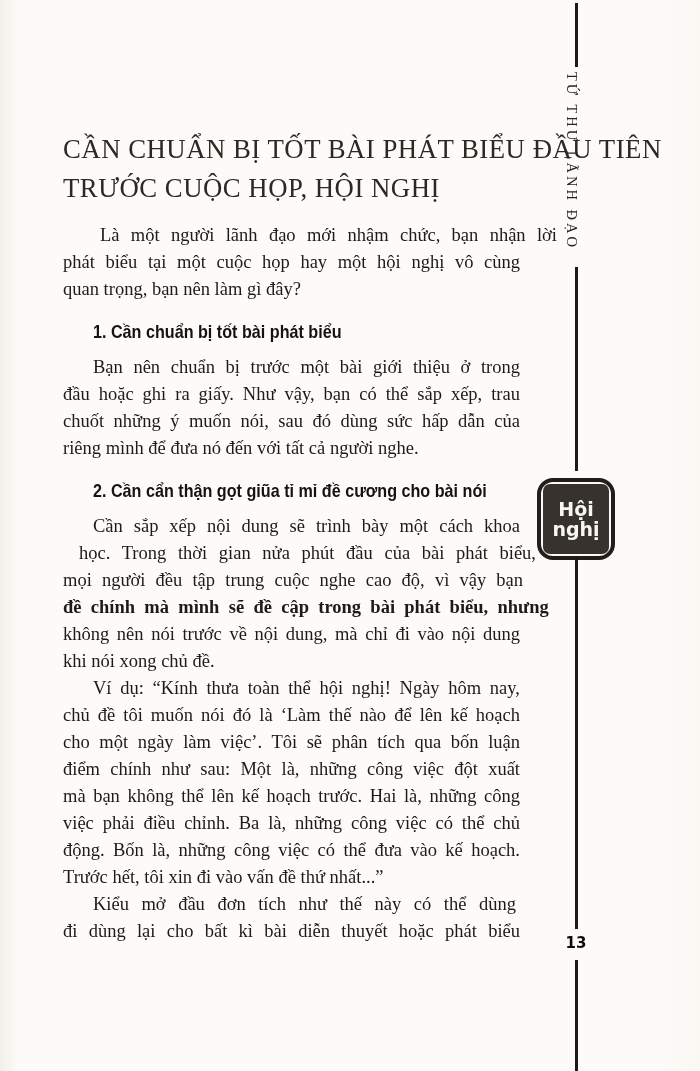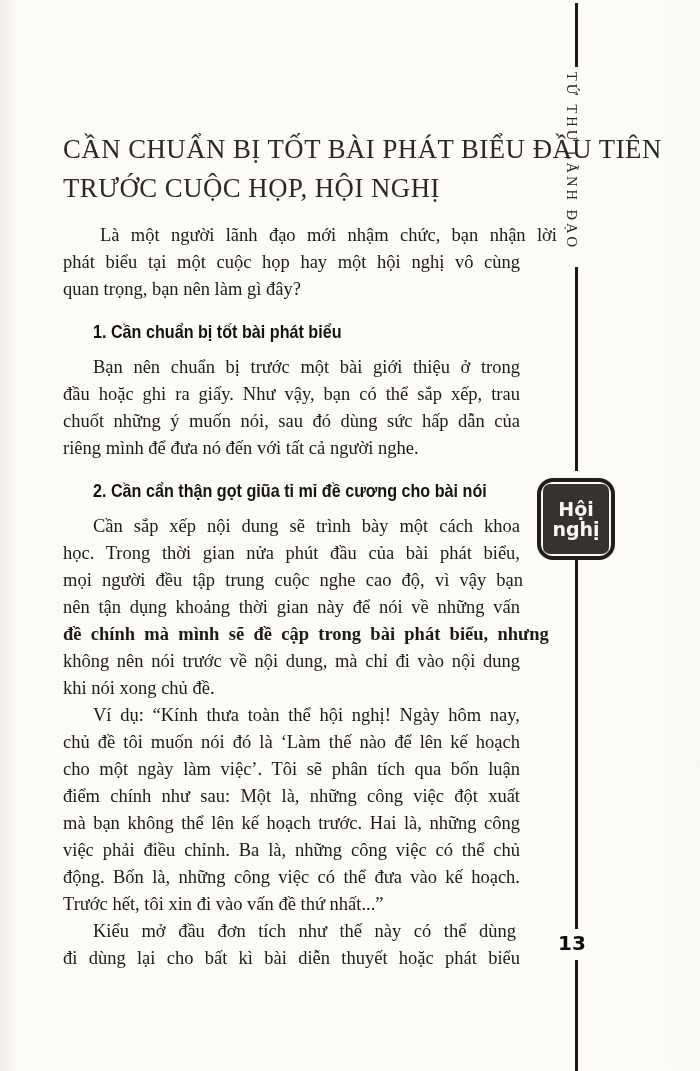--- a/index.html
+++ b/index.html
@@ -40,22 +40,22 @@
     position:absolute;left:537px;top:470px;width:78px;height:82px;box-sizing:border-box;
     border:4px solid var(--badge-border);border-radius:16px;background:#faf9f5;padding:2px;margin-top:8px;
   }
   .badge-inner{
     width:100%;height:100%;background:var(--badge-fill);border-radius:7px;
     display:flex;flex-direction:column;align-items:center;justify-content:center;
     font-family:"DejaVu Sans",sans-serif;font-weight:700;font-size:19px;line-height:20px;
     color:var(--badge-text);
   }
   .page-number{
-    position:absolute;left:558px;top:930px;width:36px;text-align:left;
-    font-family:"DejaVu Sans",sans-serif;font-weight:700;font-size:20px;line-height:26px;
+    position:absolute;left:558px;top:930px;width:36px;text-align:center;
+    font-family:"DejaVu Sans",sans-serif;font-weight:700;font-size:15px;line-height:26px;
     color:#0f0d0b;
   }
 </style>
 </head>
 <body>
 
 <div class="page">
 
   <div class="content">
     <h1 class="doc-title" id="title">
@@ -71,23 +71,22 @@
         <div class="heading">1. Cần chuẩn bị tốt bài phát biểu</div>
         <div class="para indent">
           <div class="line" style="word-spacing: 5.98281px; margin-top: 8px;"><span class="lt">Bạn nên chuẩn bị trước một bài giới thiệu ở trong</span></div>
           <div class="line" style="word-spacing: 4.35547px; text-align: center;"><span class="lt">đầu hoặc ghi ra giấy. Như vậy, bạn có thể sắp xếp, trau</span></div>
           <div class="line" style="word-spacing: 4.87642px;"><span class="lt">chuốt những ý muốn nói, sau đó dùng sức hấp dẫn của</span></div>
           <div class="line line-last"><span class="lt">riêng mình để đưa nó đến với tất cả người nghe.</span></div>
         </div>
         <div class="heading">2. Cần cẩn thận gọt giũa tỉ mỉ đề cương cho bài nói</div>
         <div class="para indent">
           <div class="line" style="word-spacing: 6.325px;"><span class="lt">Cần sắp xếp nội dung sẽ trình bày một cách khoa</span></div>
-          <div class="line" style="word-spacing: 7.03281px;"><span class="lt">học. Trong thời gian nửa phút đầu của bài phát biểu,</span></div>
+          <div class="line" style="word-spacing: 7.03281px; margin-left: 16px;"><span class="lt">học. Trong thời gian nửa phút đầu của bài phát biểu,</span></div>
           <div class="line" style="word-spacing: 5.5554px;"><span class="lt">mọi người đều tập trung cuộc nghe cao độ, vì vậy bạn</span></div>
-          <div class="line" style="word-spacing: 4.10653px;"><span class="lt">nên tận dụng khoảng thời gian này để nói về những vấn</span></div>
           <div class="line" style="word-spacing: 4.67045px; font-weight: bold;"><span class="lt">đề chính mà mình sẽ đề cập trong bài phát biểu, nhưng</span></div>
           <div class="line" style="word-spacing: 2.99219px;"><span class="lt">không nên nói trước về nội dung, mà chỉ đi vào nội dung</span></div>
           <div class="line line-last"><span class="lt">khi nói xong chủ đề.</span></div>
         </div>
         <div class="para indent">
           <div class="line" style="word-spacing: 4.05312px;"><span class="lt">Ví dụ: “Kính thưa toàn thể hội nghị! Ngày hôm nay,</span></div>
           <div class="line" style="word-spacing: 3.42067px;"><span class="lt">chủ đề tôi muốn nói đó là ‘Làm thế nào để lên kế hoạch</span></div>
           <div class="line" style="word-spacing: 4.95881px;"><span class="lt">cho một ngày làm việc’. Tôi sẽ phân tích qua bốn luận</span></div>
           <div class="line" style="word-spacing: 5.62188px;"><span class="lt">điểm chính như sau: Một là, những công việc đột xuất</span></div>
           <div class="line" style="word-spacing: 2.91761px;"><span class="lt">mà bạn không thể lên kế hoạch trước. Hai là, những công</span></div>

